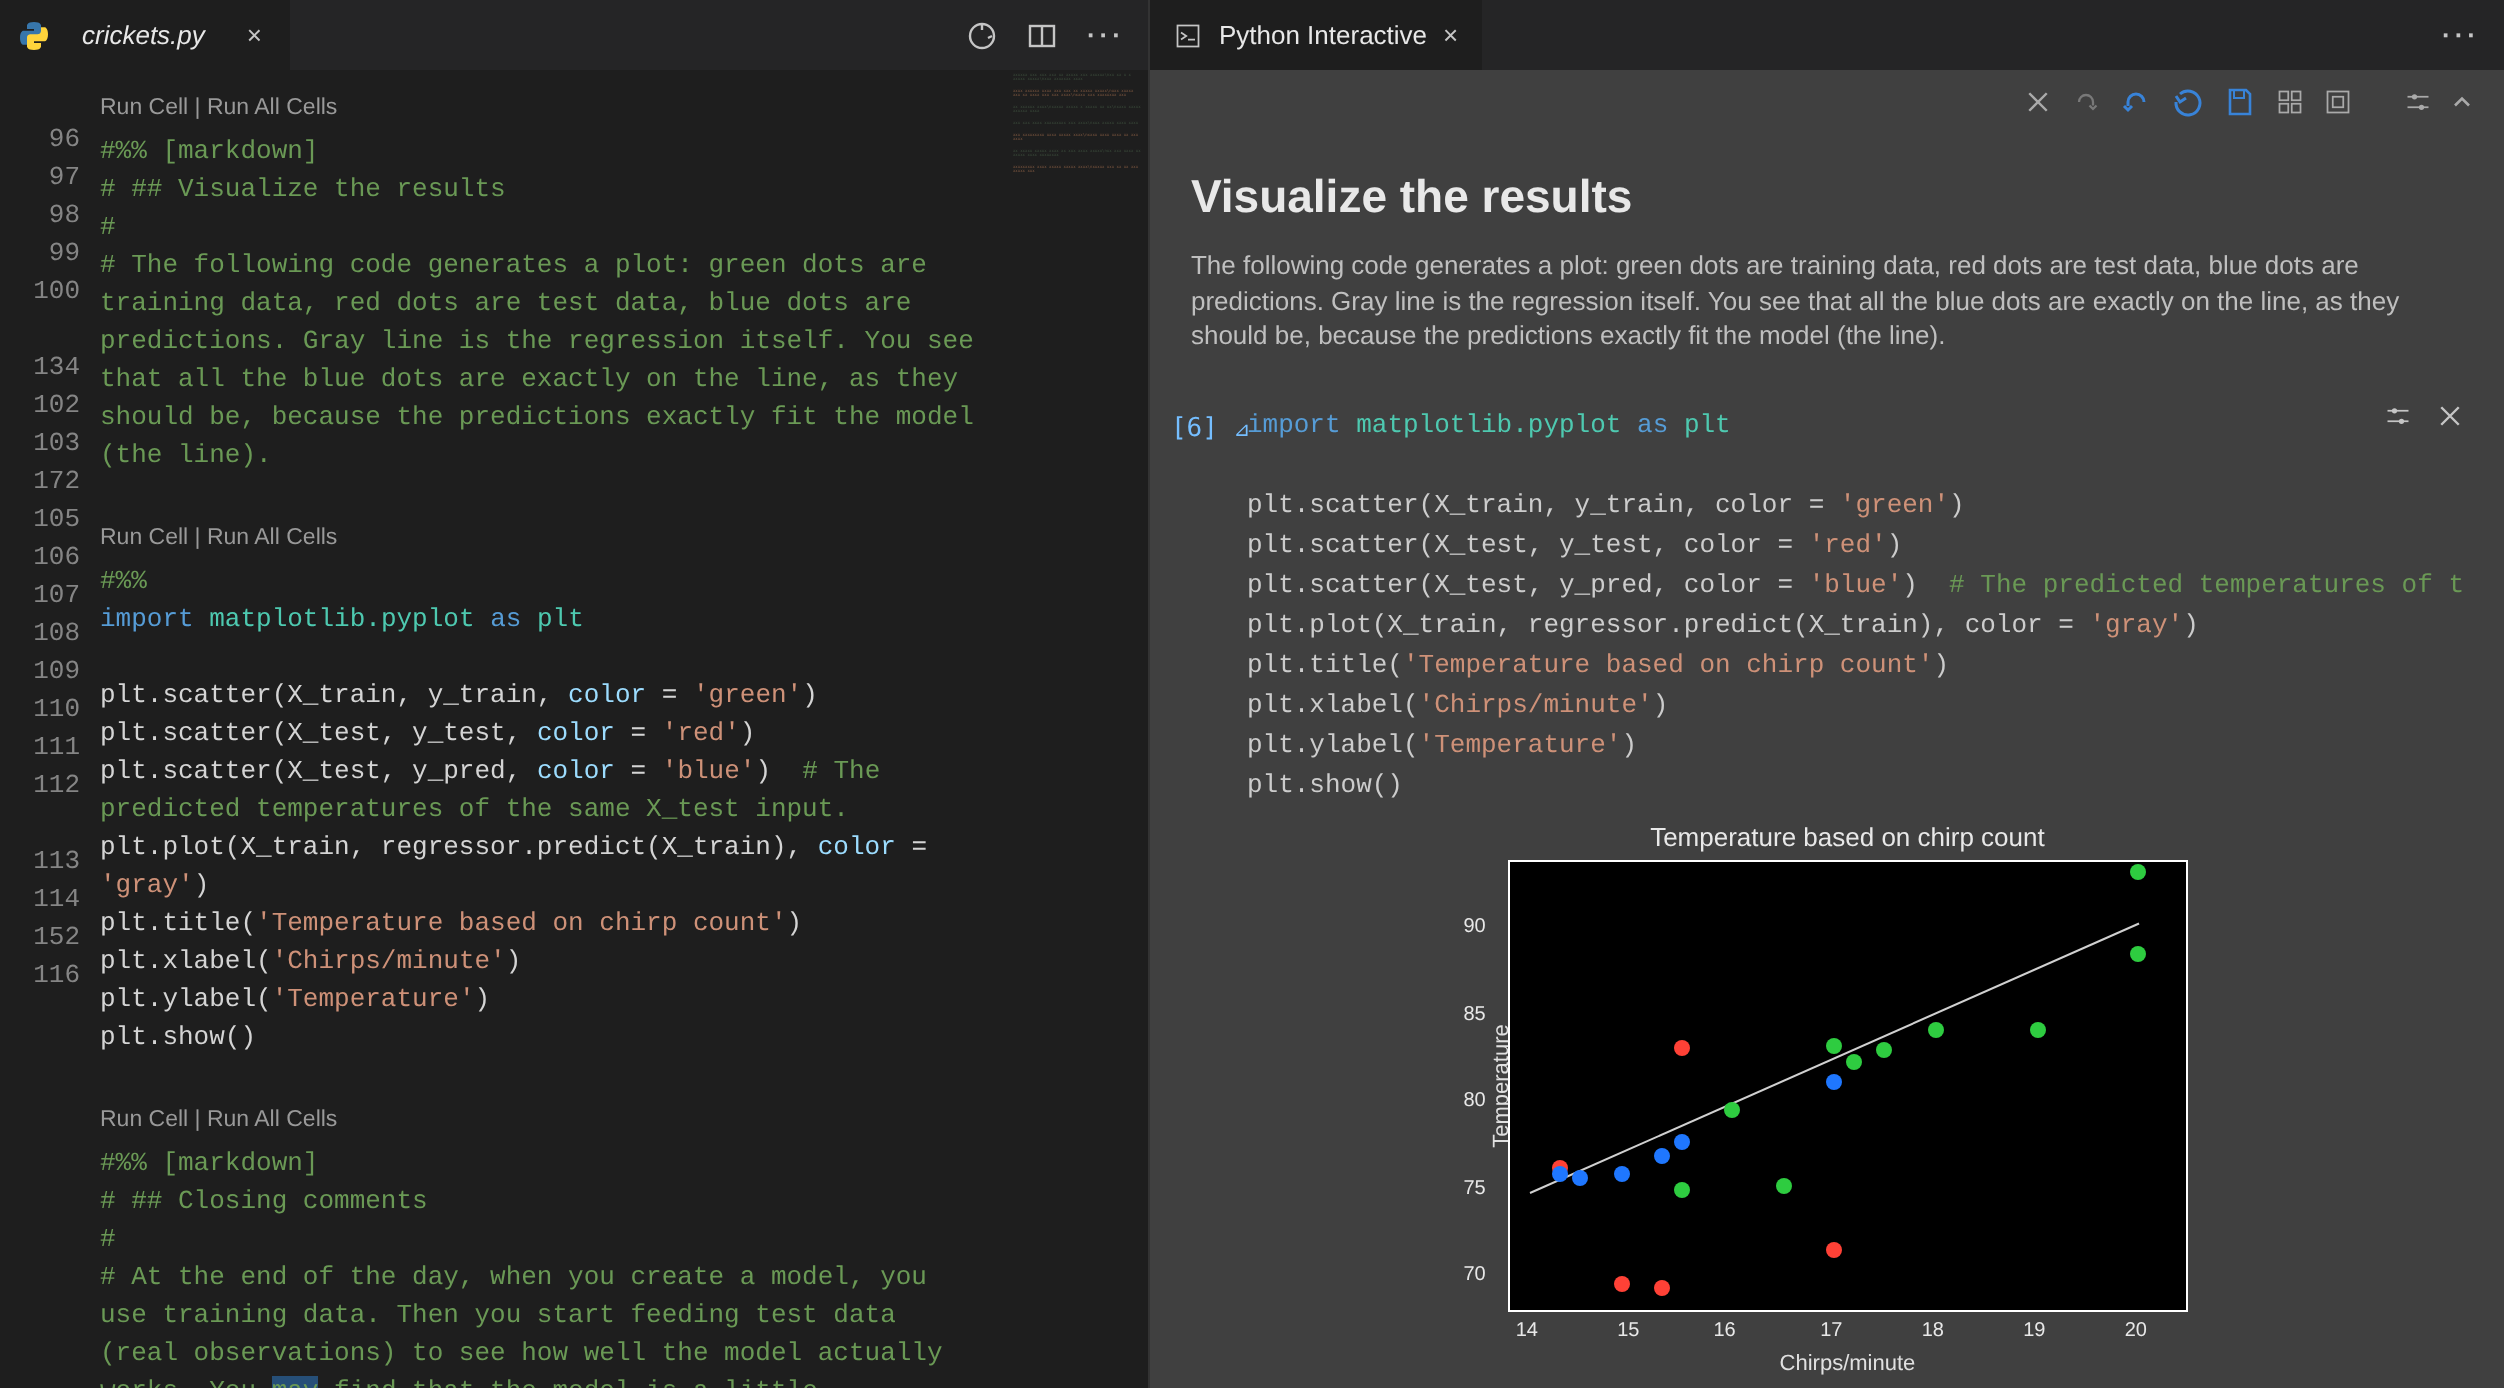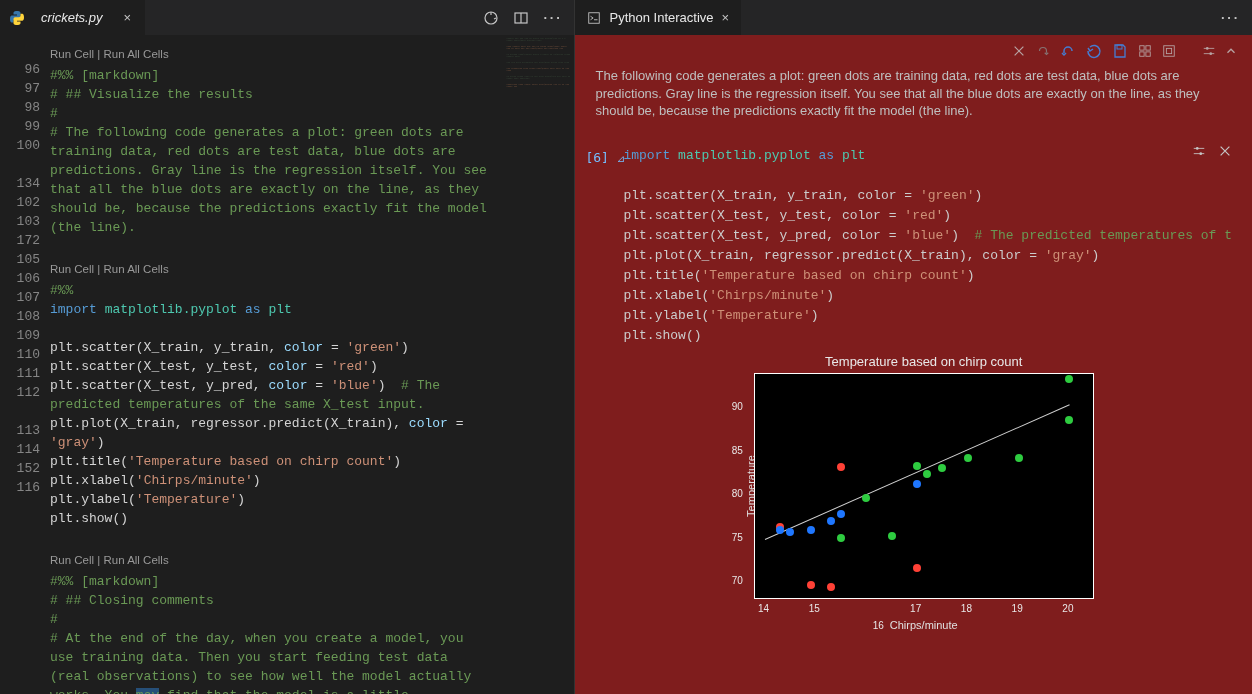--- a/index.html
+++ b/index.html
@@ -7,21 +7,21 @@
   font-family: -apple-system, "Segoe UI", sans-serif;
   background: #1e1e1e;
   color: #cccccc;
   width: 1252px;
   height: 694px;
   overflow: hidden;
   font-size: 13px;
   display: flex;
 }
 .left-pane { width: 596px; display: flex; flex-direction: column; background:#1e1e1e; border-right:1px solid #333; }
-.right-pane { flex: 1; display: flex; flex-direction: column; background:#7f1d1d; }
+.right-pane { flex: 1; display: flex; flex-direction: column; background:#404040; }
 
 
 .tabbar { height: 35px; display: flex; align-items: center; background:#252526; justify-content: space-between; }
 .tabbar-left { display:flex; align-items:center; height:100%; }
 .tab { height:100%; display:flex; align-items:center; padding:0 10px; background:#1e1e1e; font-style: italic; color:#e8e8e8; gap:17px; font-size:13px; }
 .tab .pyicon { width:14px; height:14px; }
 .tab .close { font-style:normal; color:#c5c5c5; padding:0 4px; }
 .tabbar-right { display:flex; gap:14px; padding-right:12px; color:#c5c5c5; }
 .tab-action { cursor:pointer; display:flex; align-items:center; }
 .ellipsis { letter-spacing:2px; font-weight:bold; }
@@ -205,20 +205,21 @@
         </svg>
       </span>
     <span class="ico">
         <svg width="14" height="14" viewBox="0 0 16 16">
           <path d="M4 10l4-4 4 4" fill="none" stroke="#c5c5c5" stroke-width="1.5"></path>
         </svg>
       </span>
   </div>
 
   <div class="interactive-body">
+    <div class="md-title">Visualize the results</div>
     <div class="md-para">The following code generates a plot: green dots are training data, red dots are test data, blue dots are predictions. Gray line is the regression itself. You see that all the blue dots are exactly on the line, as they should be, because the predictions exactly fit the model (the line).</div>
 
     <div class="cell">
       <div class="cell-gutter">
         <span>[6]</span> <span style="font-size:10px;">⊿</span>
       </div>
       <div class="cell-tools">
         <span class="ico">
             <svg width="14" height="14" viewBox="0 0 16 16">
               <line x1="2" y1="5" x2="14" y2="5" stroke="#c5c5c5"></line>
@@ -276,21 +277,21 @@
             <div class="pt" style="left:25.373134328358212px;top:156.46153846153845px;background:#1f77ff;"></div>
             <div class="pt" style="left:35.522388059701456px;top:158.20000000000005px;background:#1f77ff;"></div>
             <div class="pt" style="left:55.82089552238805px;top:156.46153846153845px;background:#1f77ff;"></div>
             <div class="pt" style="left:76.11940298507464px;top:146.90000000000003px;background:#1f77ff;"></div>
             <div class="pt" style="left:86.26865671641788px;top:139.9461538461538px;background:#1f77ff;"></div>
             <div class="pt" style="left:162.38805970149252px;top:110.39230769230772px;background:#1f77ff;"></div>
           </div>
         <div id="xticks">
             <div class="tick" style="top:230px;left:4.149253731343249px;">14</div>
             <div class="tick" style="top:230px;left:54.89552238805967px;">15</div>
-            <div class="tick" style="top:230px;left:119px;margin-top:17px;">16</div>
+            <div class="tick" style="top:230px;left:103px;">16</div>
             <div class="tick" style="top:230px;left:156.38805970149252px;">17</div>
             <div class="tick" style="top:230px;left:207.13432835820893px;">18</div>
             <div class="tick" style="top:230px;left:257.8805970149254px;">19</div>
             <div class="tick" style="top:230px;left:308.6268656716418px;">20</div>
           </div>
       </div>
       <div class="xlabel">Chirps/minute</div>
     </div>
   </div>
 </div>

